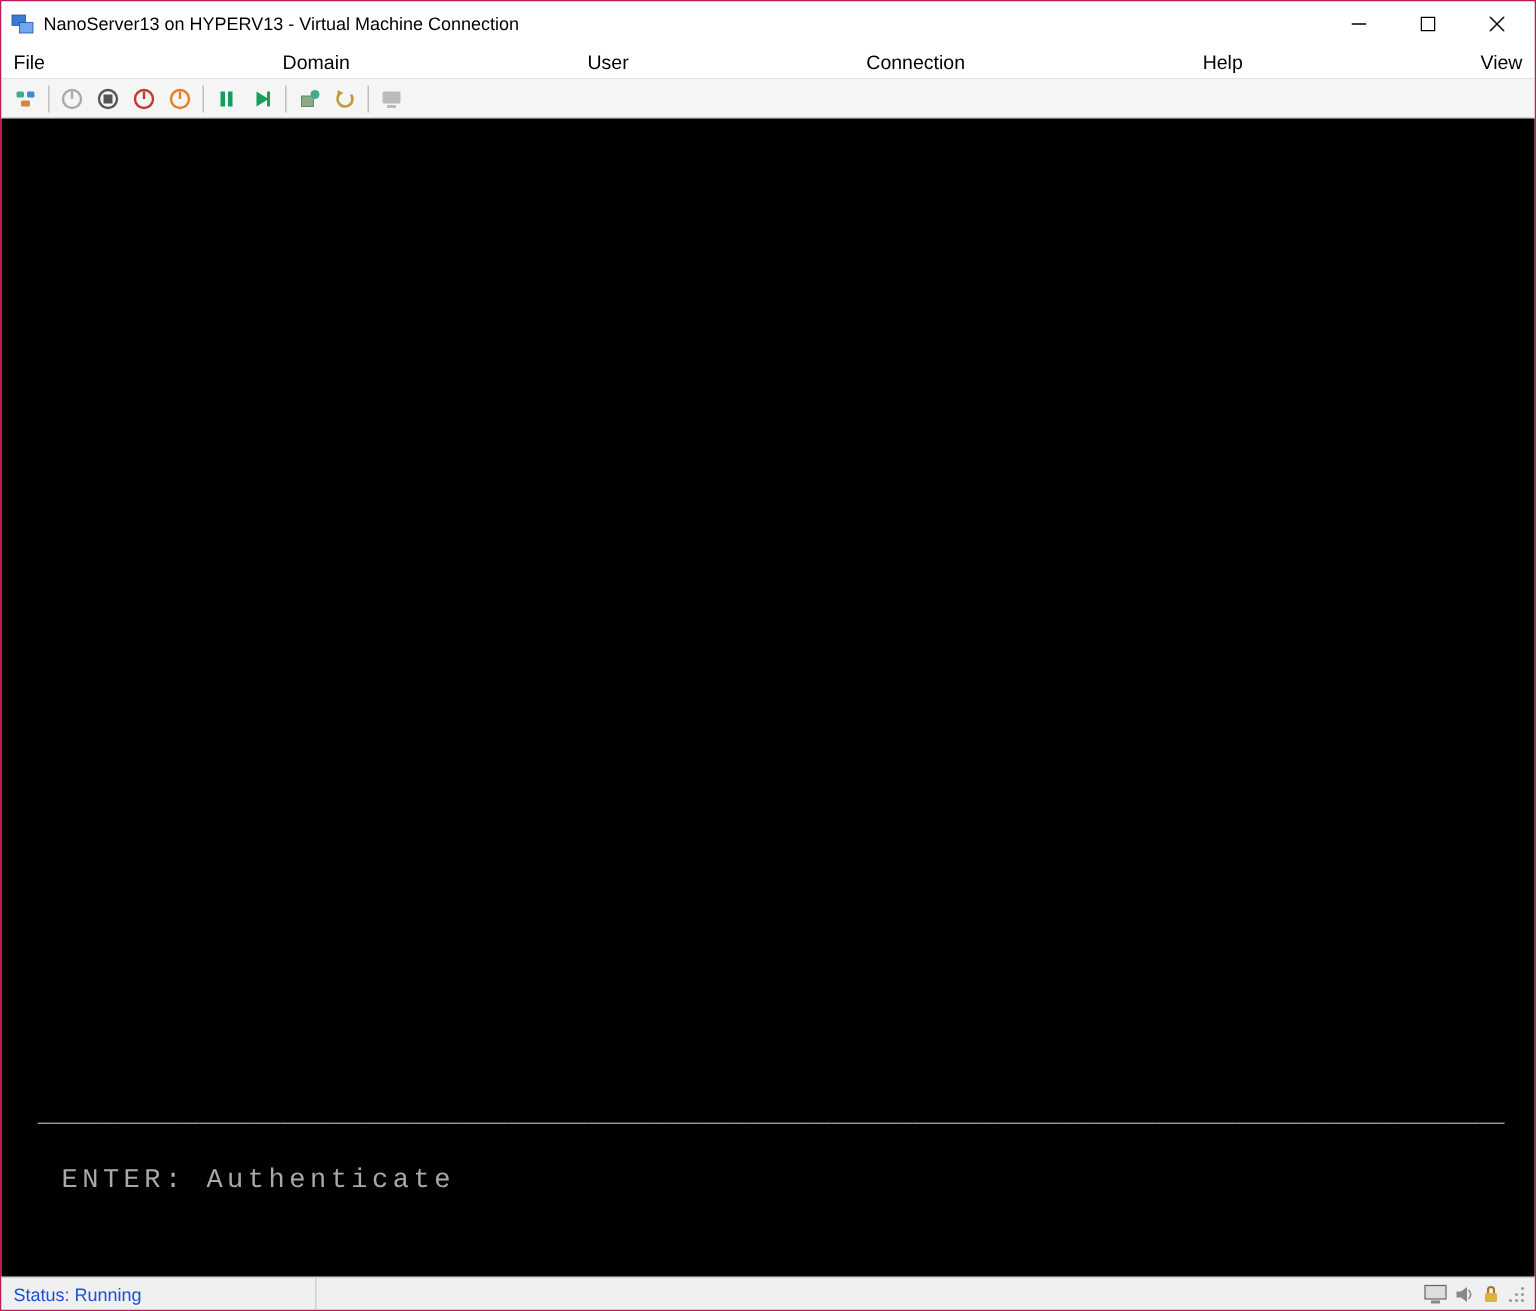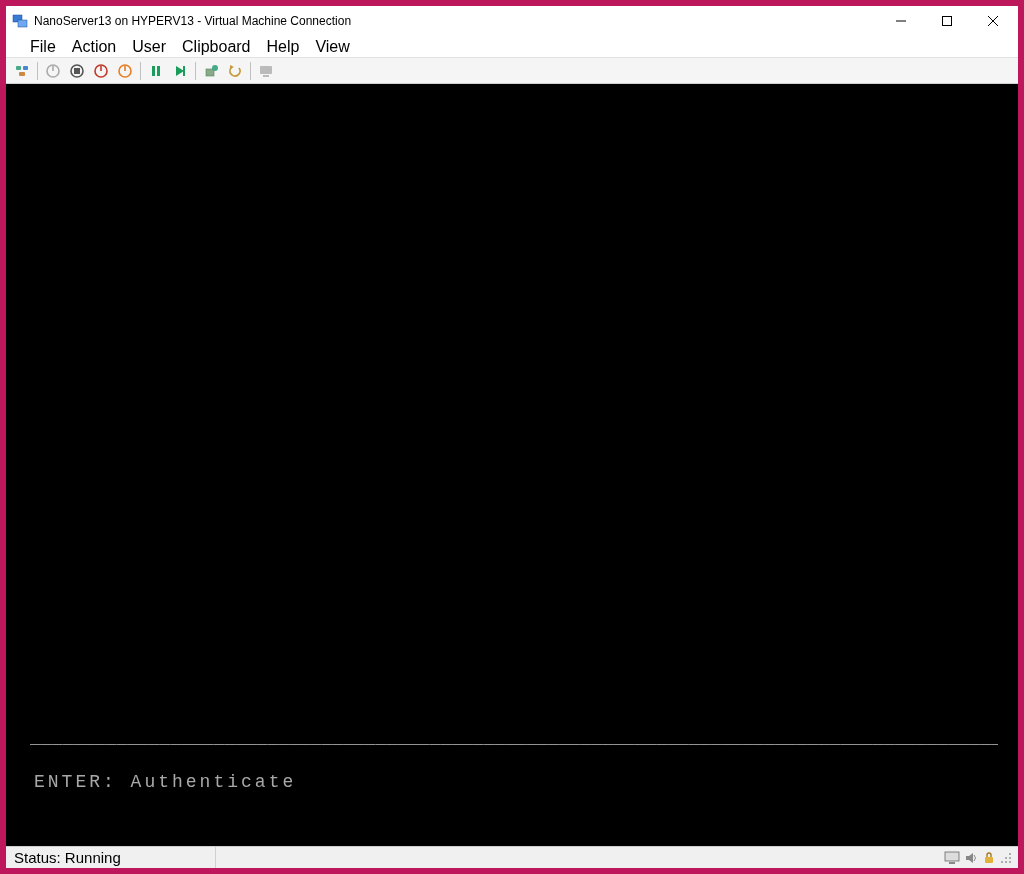--- a/index.html
+++ b/index.html
@@ -1,33 +1,33 @@
 <!DOCTYPE html>
 <html><head>
 <meta charset="utf-8">
 <style>
   * { box-sizing: border-box; margin: 0; padding: 0; }
   html, body { width: 1024px; height: 874px; font-family: "Segoe UI", Tahoma, sans-serif; background: #fff; }
-  .window { width: 1024px; height: 874px; border: 6px solid #be185d; display: flex; flex-direction: column; background: #fff; }
+  .window { width: 1024px; height: 874px; border: 1px solid #be185d; display: flex; flex-direction: column; background: #fff; }
   .titlebar { height: 30px; background: #fff; display: flex; align-items: center; padding: 0 2px 0 6px; font-size: 12px; color: #000; }
   .titlebar .app-icon { width: 16px; height: 16px; margin-right: 6px; }
   .titlebar .title-text { flex: 1; }
   .window-controls { display: flex; height: 100%; }
   .window-controls .wc { width: 46px; height: 100%; display: flex; align-items: center; justify-content: center; cursor: pointer; }
-  .menubar { height: 22px; background: #fff; display: flex; align-items: center; padding: 0 16px; font-size: 16px; border-bottom: 1px solid #e1e1e1; }
+  .menubar { height: 22px; background: #fff; display: flex; align-items: center; padding: 0 0; font-size: 13px; border-bottom: 1px solid #e1e1e1; justify-content: space-between; }
   .menubar .menu-item { padding: 2px 8px; cursor: pointer; }
   .toolbar { height: 26px; background: #f5f5f5; border-bottom: 1px solid #d0d0d0; display: flex; align-items: center; padding: 0 4px; }
   .toolbar .tb-btn { width: 22px; height: 22px; display: flex; align-items: center; justify-content: center; margin: 0 1px; cursor: pointer; border-radius: 2px; }
   .toolbar .tb-sep { width: 1px; height: 18px; background: #c0c0c0; margin: 0 3px; }
   .content { flex: 1; background: #000; color: #a8a8a8; font-family: Consolas, "Courier New", monospace; font-size: 18px; position: relative; overflow: hidden; }
   .login-block { position: absolute; top: 288px; left: 287px; letter-spacing: 3px; line-height: 30px; }
   .login-block .row { white-space: pre; }
   .divider-line { position: absolute; left: 24px; right: 20px; bottom: 98px; color: #a8a8a8; white-space: pre; overflow: hidden; }
-  .auth-line { position: absolute; left: 28px; bottom: 54px; letter-spacing: 3px; }
-  .statusbar { height: 22px; background: #f0f0f0; border-top: 1px solid #d0d0d0; display: flex; align-items: center; font-size: 15px; color: #000000; }
+  .auth-line { position: absolute; left: 40px; bottom: 54px; letter-spacing: 3px; }
+  .statusbar { height: 22px; background: #f0f0f0; border-top: 1px solid #d0d0d0; display: flex; align-items: center; font-size: 12px; color: #1d4ed8; }
   .statusbar .status-cell { padding: 0 8px; height: 100%; display: flex; align-items: center; border-right: 1px solid #d0d0d0; min-width: 210px; }
   .statusbar .spacer { flex: 1; }
   .statusbar .tray { display: flex; align-items: center; padding: 0 6px; gap: 4px; }
   svg { display: block; }
 </style>
 </head>
 <body>
 
 <div class="window">
 
@@ -54,23 +54,23 @@
         <svg width="10" height="10" viewBox="0 0 10 10">
             <line x1="0" y1="0" x2="10" y2="10" stroke="#000" stroke-width="1"></line>
             <line x1="10" y1="0" x2="0" y2="10" stroke="#000" stroke-width="1"></line>
           </svg>
       </div>
     </div>
   </div>
 
   <div class="menubar">
     <div class="menu-item">File</div>
-    <div class="menu-item">Action</div>
+    <div class="menu-item">Domain</div>
     <div class="menu-item">User</div>
-    <div class="menu-item">Clipboard</div>
+    <div class="menu-item">Connection</div>
     <div class="menu-item">Help</div>
     <div class="menu-item">View</div>
   </div>
 
   <div class="toolbar">
     <div class="tb-btn">
       <svg width="16" height="16" viewBox="0 0 16 16">
         <rect x="2" y="3" width="5" height="4" fill="#4a8" rx="1"></rect>
           <rect x="9" y="3" width="5" height="4" fill="#48c" rx="1"></rect>
           <rect x="5" y="9" width="6" height="4" fill="#c84" rx="1"></rect>

